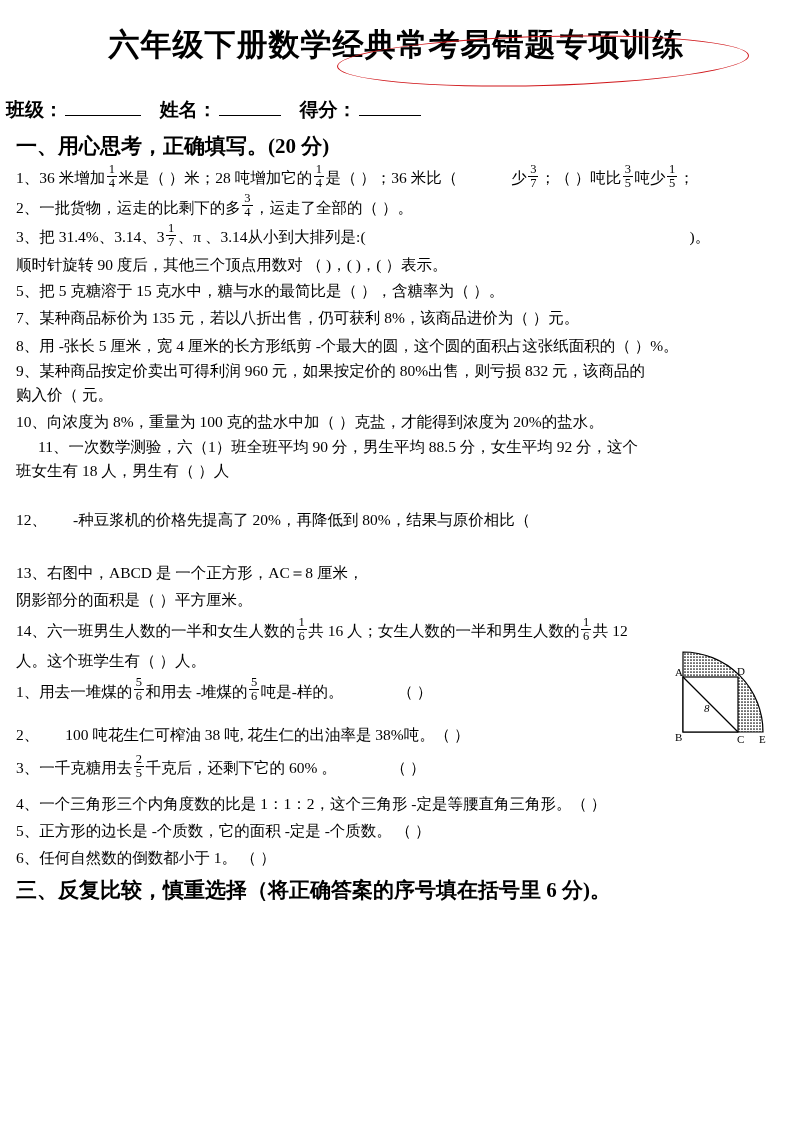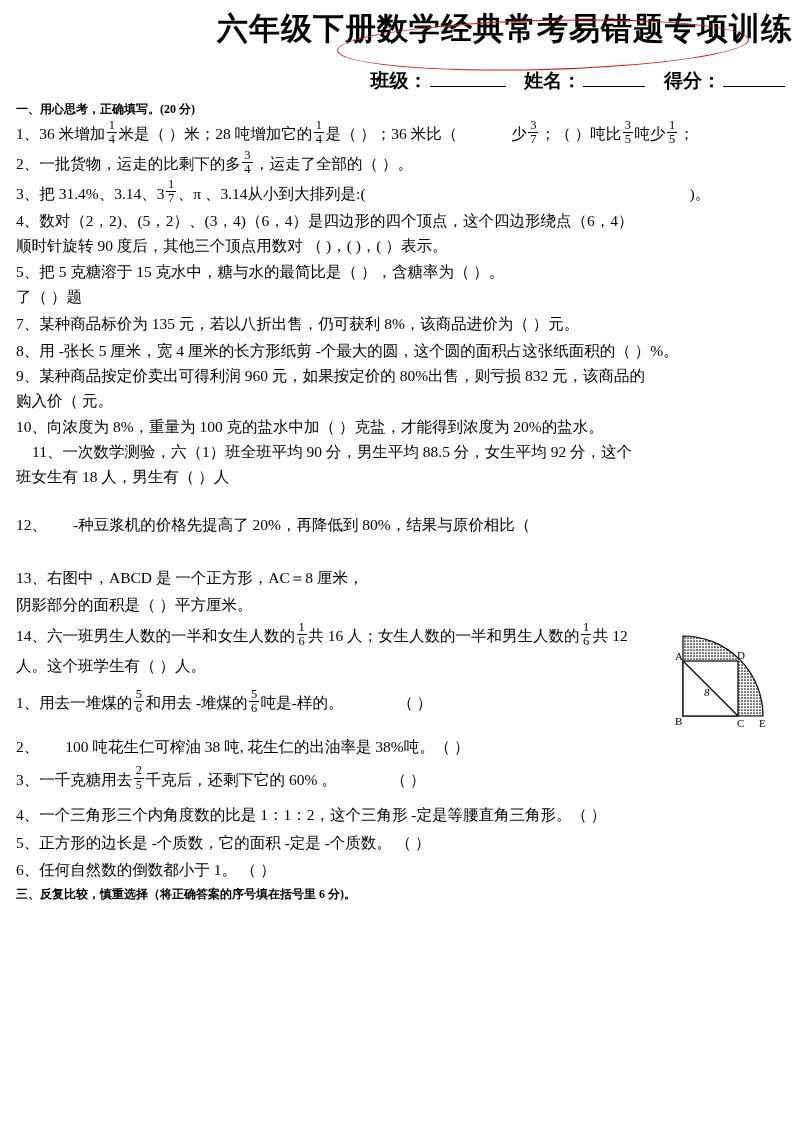--- a/index.html
+++ b/index.html
@@ -19,22 +19,22 @@
     position: relative;
     width: 793px;
     height: 1122px;
     padding: 0;
     box-sizing: border-box;
   }
 
   
   .title-wrap {
     position: relative;
-    text-align: right;
-    margin-top: 8px;
+    text-align: center;
+    margin-top: 24px;
     height: 56px;
   }
   .title {
     font-family: "Liberation Serif", "DejaVu Serif", serif;
     font-weight: bold;
     font-size: 31px;
     letter-spacing: 1px;
     display: inline-block;
     position: relative;
     z-index: 2;
@@ -47,24 +47,24 @@
     height: 48px;
     border: 1.6px solid #d0171b;
     border-radius: 50%;
     transform: rotate(-1.5deg);
     z-index: 3;
     pointer-events: none;
   }
 
   
   .info-line {
-    text-align: right;
+    text-align: left;
     font-size: 19px;
     font-weight: bold;
-    margin-top: 4px;
+    margin-top: 17px;
     margin-bottom: 6px;
   }
   .info-line .item { display: inline-block; margin: 0 6px; }
   .blank-line {
     display: inline-block;
     width: 76px;
     border-bottom: 1.4px solid #000;
     height: 15px;
     vertical-align: baseline;
     margin: 0 2px;
@@ -72,21 +72,21 @@
   .blank-line.short { width: 62px; }
 
   
   .content {
     padding: 0 20px 0 16px;
     font-size: 15.5px;
     line-height: 1.62;
   }
   .sec-head {
     font-weight: bold;
-    font-size: 12px;
+    font-size: 21px;
     margin: 3px 0 2px 0;
   }
   .q {
     margin: 2px 0;
     position: relative;
   }
   .tight { line-height: 1.45; }
 
   
   .frac {
@@ -145,33 +145,27 @@
 
     <div class="q">
       <span>2、</span><span>一批货物，运走的比剩下的多</span><span class="frac"><span class="num">3</span><span class="den">4</span></span><span>，运走了全部的（    ）。</span>
     </div>
 
     <div class="q">
       <span>3、</span><span>把 31.4%、3.14、3</span><span class="frac"><span class="num">1</span><span class="den">7</span></span><span>、π 、3.14从小到大排列是:(</span><span class="sp-lg"></span><span class="sp-lg"></span><span class="sp-lg"></span><span class="sp-lg"></span><span class="sp-lg"></span><span class="sp-lg"></span><span>)。</span>
     </div>
 
     <div class="q tight">
-      <span>4、</span><span>数对（2，2)、(5，2）、(3，4)（6，4）是四边形的四个顶点，这个四边形绕点（6，4）</span>
-    </div>
-    <div class="q tight">
       <span>顺时针旋转 90 度后，其他三个顶点用数对 （        )，(        )，(        ）表示。</span>
     </div>
 
     <div class="q">
       <span>5、</span><span>把 5 克糖溶于 15 克水中，糖与水的最简比是（          ），含糖率为（        ）。</span>
     </div>
 
-    <div class="q tight">
-      <span>了（   ）题</span>
-    </div>
 
     <div class="q">
       <span>7、</span><span>某种商品标价为 135 元，若以八折出售，仍可获利 8%，该商品进价为（         ）元。</span>
     </div>
 
     <div class="q">
       <span>8、</span><span>用 -张长 5 厘米，宽 4 厘米的长方形纸剪 -个最大的圆，这个圆的面积占这张纸面积的（  ）%。</span>
     </div>
 
     <div class="q tight">
@@ -179,21 +173,21 @@
     </div>
     <div class="q tight">
       <span>购入价（           元。</span>
     </div>
 
     <div class="q">
       <span>10、</span><span>向浓度为 8%，重量为 100 克的盐水中加（      ）克盐，才能得到浓度为 20%的盐水。</span>
     </div>
 
     <div class="q tight">
-      <span style="margin-left:16px">11、</span><span>一次数学测验，六（1）班全班平均 90 分，男生平均 88.5 分，女生平均 92 分，这个</span>
+      <span style="margin-left:22px">11、</span><span>一次数学测验，六（1）班全班平均 90 分，男生平均 88.5 分，女生平均 92 分，这个</span>
     </div>
     <div class="q tight">
       <span>班女生有 18 人，男生有（        ）人</span>
     </div>
 
     <div class="q" style="margin-top:24px">
       <span>12、</span><span class="sp"></span><span>-种豆浆机的价格先提高了 20%，再降低到 80%，结果与原价相比（</span>
     </div>
 
     <div class="q" style="margin-top:28px">
@@ -204,21 +198,21 @@
     </div>
 
     <div class="q" style="margin-top:6px">
       <span>14、</span><span>六一班男生人数的一半和女生人数的</span><span class="frac"><span class="num">1</span><span class="den">6</span></span><span>共 16 人；女生人数的一半和男生人数的</span><span class="frac"><span class="num">1</span><span class="den">6</span></span><span>共 12</span>
     </div>
     <div class="q">
       <span>人。这个班学生有（        ）人。</span>
     </div>
 
 
-    <div class="q" style="margin-top:12px">
+    <div class="q" style="margin-top:6px">
       <span>1、</span><span>用去一堆煤的</span><span class="frac"><span class="num">5</span><span class="den">6</span></span><span>和用去 -堆煤的</span><span class="frac"><span class="num">5</span><span class="den">6</span></span><span>吨是-样的。</span><span class="sp-lg"></span><span>（        ）</span>
     </div>
 
     <div class="q" style="margin-top:16px">
       <span>2、</span><span class="sp"></span><span>100 吨花生仁可榨油 38 吨, 花生仁的出油率是 38%吨。（  ）</span>
     </div>
 
     <div class="q" style="margin-top:8px">
       <span>3、</span><span>一千克糖用去</span><span class="frac"><span class="num">2</span><span class="den">5</span></span><span>千克后，还剩下它的 60% 。</span><span class="sp-lg"></span><span>（        ）</span>
     </div>

